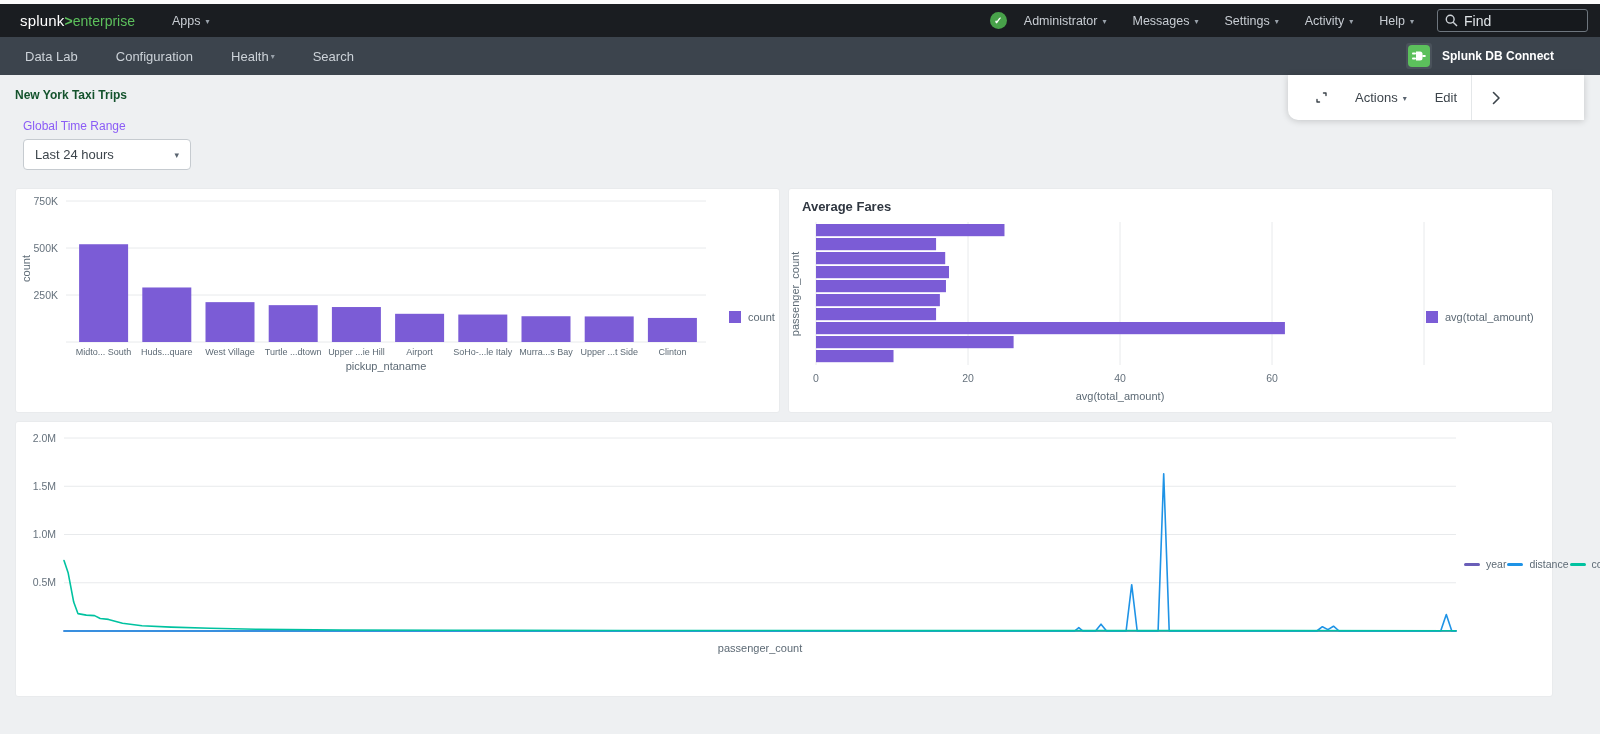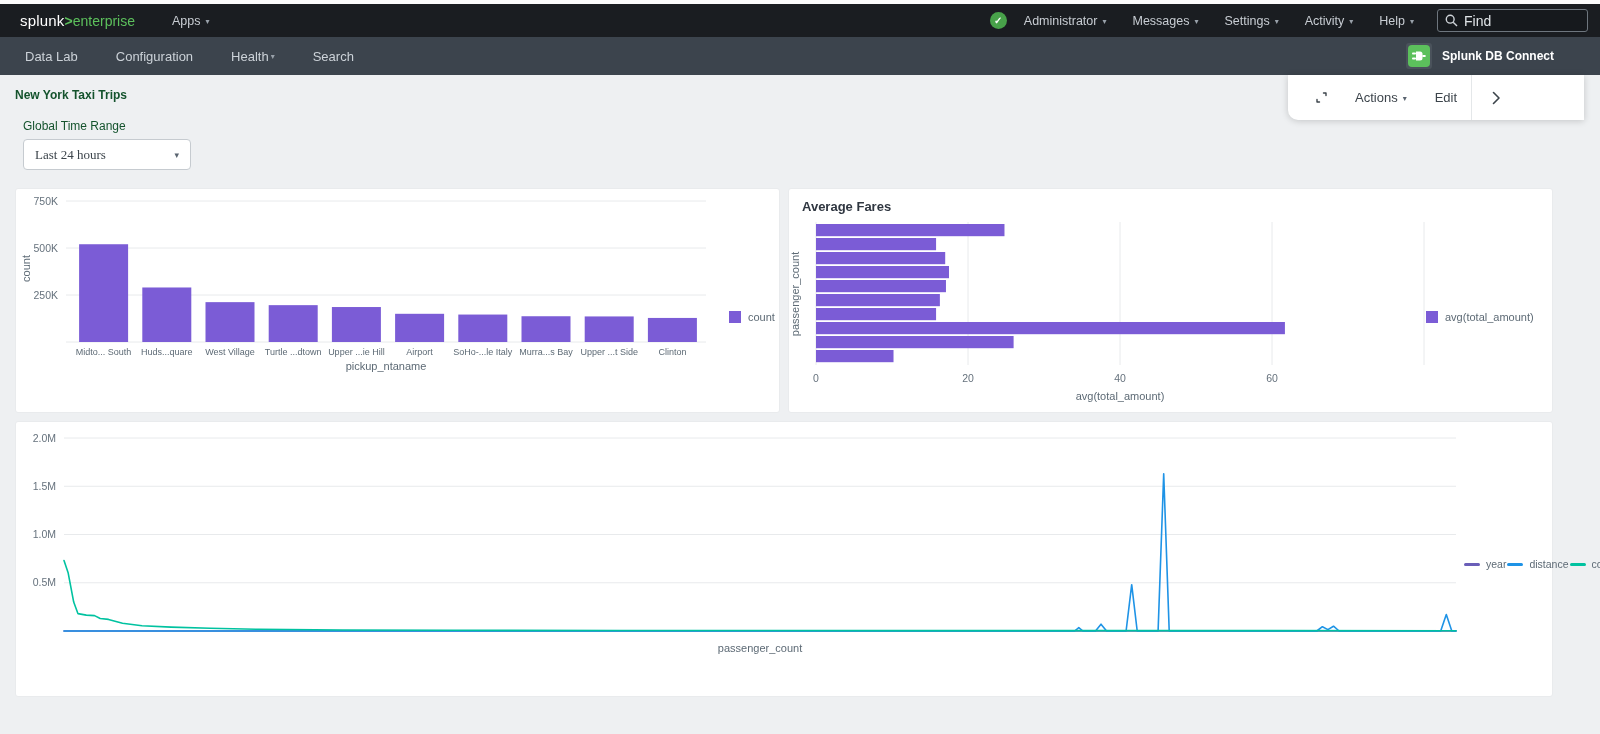--- a/index.html
+++ b/index.html
@@ -28,22 +28,22 @@
 .app-name{color:#ffffff;font-weight:bold;font-size:12px;white-space:nowrap}
 
 .action-panel{position:absolute;top:75px;right:16px;width:296px;height:45px;background:#fff;border-radius:0 0 0 10px;box-shadow:0 1px 7px rgba(0,0,0,.18);display:flex;align-items:center;z-index:6;color:#3c444b;font-size:13px}
 .ap-btn{display:flex;align-items:center;gap:5px;cursor:pointer;height:100%;padding:0 14px}
 .ap-expand{padding:0 12px 0 26px}
 .ap-divider{width:1px;height:45px;background:#e4e7e9}
 .ap-chevron{padding:0 20px}
 
 main{padding:0 15px;position:relative}
 .page-title{font-size:12px;font-weight:bold;color:#14532d;margin-top:13px}
-.field-label{font-size:12px;color:#14532d;margin:17px 0 6px 8px}
-.time-dd{display:flex;align-items:center;justify-content:space-between;width:168px;height:31px;background:#fff;border:1px solid #c6cbd0;border-radius:4px;padding:0 11px;font-size:13px;color:#3c444b;margin-left:8px;cursor:pointer;font-family:Liberation Serif, serif}
+.field-label{font-size:12px;color:#8b5cf6;margin:17px 0 6px 8px}
+.time-dd{display:flex;align-items:center;justify-content:space-between;width:168px;height:31px;background:#fff;border:1px solid #c6cbd0;border-radius:4px;padding:0 11px;font-size:13px;color:#3c444b;margin-left:8px;cursor:pointer;font-family:Liberation Sans, sans-serif}
 .dd-caret{font-size:9px;color:#5a6470}
 .panels-row{display:flex;gap:8px;margin-top:18px}
 .panel{background:#fff;border-radius:3px;border:1px solid #e9ebed;position:relative}
 #panel1,#panel2{width:765px;height:225px}
 #panel3{width:1538px;height:276px;margin-top:8px}
 .panel-title{font-size:13px;font-weight:bold;color:#2f3640;padding:10px 0 0 13px}
 svg.chart{display:block}
 svg text{fill:#66727d}
 .tick{font-size:10.5px}
 .cat{font-size:9px;fill:#5d6a75}

